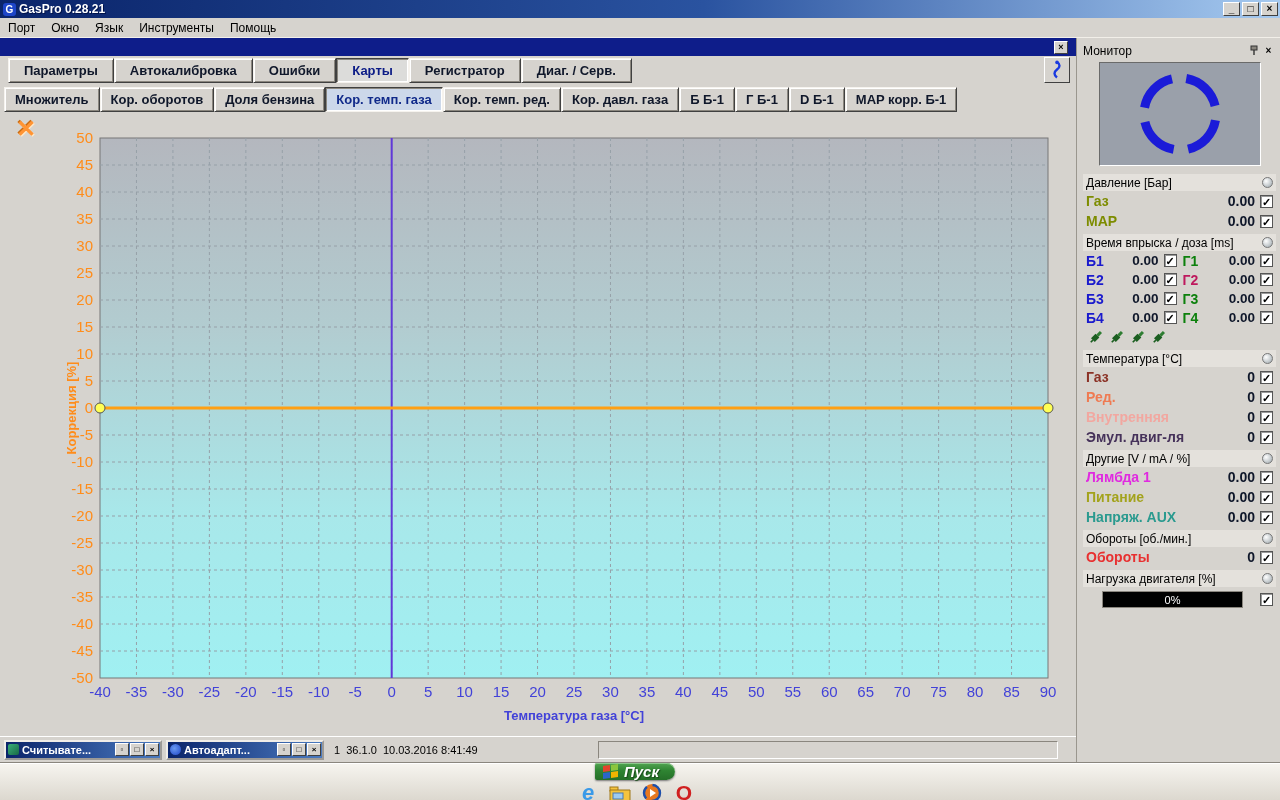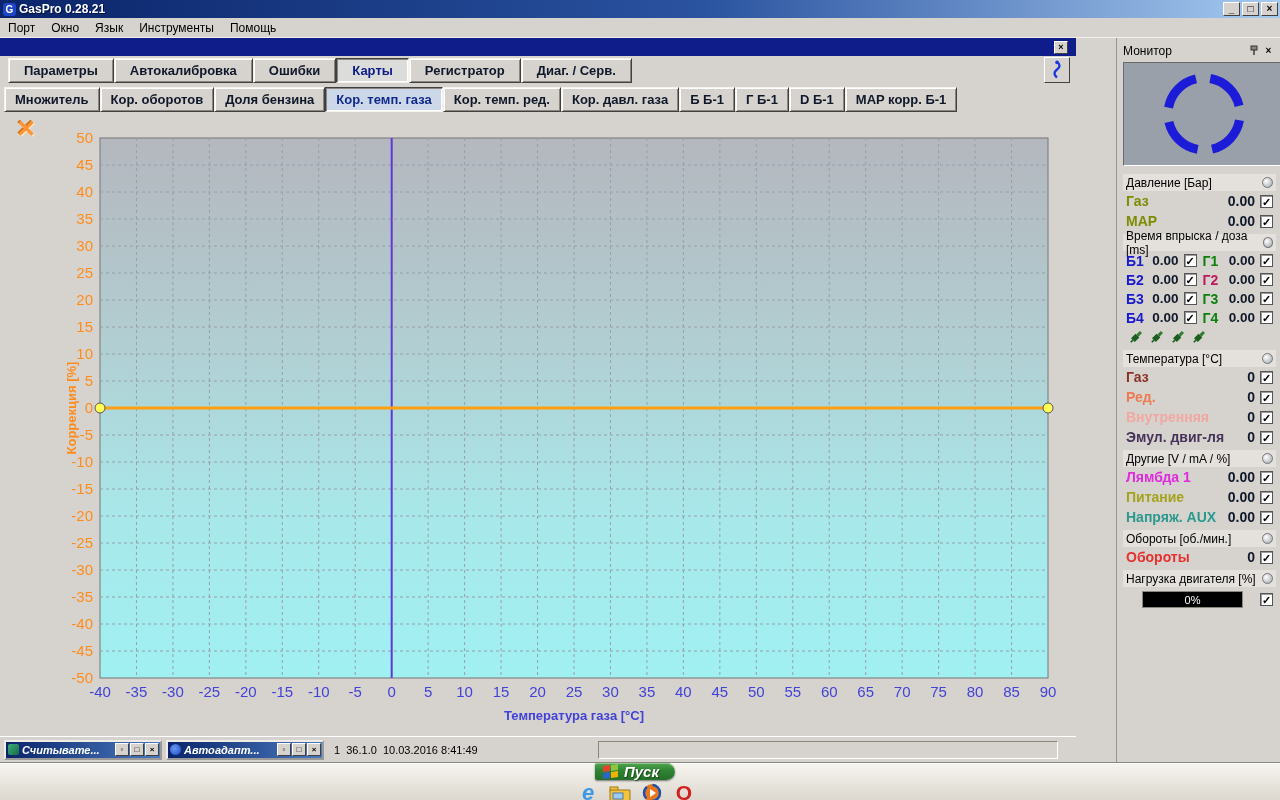--- a/index.html
+++ b/index.html
@@ -39,21 +39,21 @@
   .row2 .tab.active{color:#102a8a;background:#ccd8ea;}
   .conn-btn{margin-left:auto;margin-right:6px;width:26px;height:26px;background:#d6d3ce;
     border:1px solid;border-color:#fff #404040 #404040 #fff;display:flex;align-items:center;justify-content:center;}
   .chart-region{position:absolute;left:0;top:76px;width:1076px;height:622px;background:#d6d3ce;overflow:hidden;}
   .chart-close{position:absolute;left:12px;top:2px;width:28px;height:26px;color:#ff9434;
     font-size:24px;font-weight:bold;line-height:26px;text-align:center;
     text-shadow:1px 1px 0 #ffe8c8,-1px -1px 0 #c86a10;cursor:pointer;}
   #chart-svg{position:absolute;left:0;top:0;font-family:"Liberation Sans",sans-serif;}
 
   
-  .monitor{position:absolute;top:38px;right:0;width:164px;height:724px;background:#d6d3ce;
+  .monitor{position:absolute;top:38px;right:0;width:204px;height:724px;background:#d6d3ce;
     border-left:1px solid #9a968e;padding:5px 4px 0 6px;}
   .mon-header{display:flex;align-items:center;height:15px;margin-bottom:2px;}
   .mon-title{font-size:12px;color:#000;flex:1;}
   .pin-btn,.mclose{width:15px;height:14px;display:flex;align-items:center;justify-content:center;
     font-size:10px;font-weight:bold;color:#000;}
   .gauge-box{margin:4px auto 8px auto;width:162px;height:104px;background:#9aa0aa;
     border:1px solid;border-color:#6a6a6a #fff #fff #6a6a6a;display:flex;align-items:center;justify-content:center;}
   .mhead{display:flex;align-items:center;justify-content:space-between;height:17px;font-size:12px;
     margin-top:3px;background:#e4e1dc;padding:0 3px;color:#000;}
   .hicon{width:11px;height:11px;border-radius:50%;border:1px solid #777;
@@ -72,21 +72,21 @@
     align-items:center;justify-content:center;border:1px solid #8a867e;margin:0 12px 0 16px;}
 
   
   .statusbar{position:absolute;left:0;top:736px;width:1076px;height:26px;background:#d6d3ce;
     border-top:1px solid #fff;display:flex;align-items:center;padding:2px 4px;}
   .miniwin{display:flex;align-items:center;width:158px;height:20px;margin-right:4px;
     border:2px outset #f0ede8;background:linear-gradient(90deg,#0a246a,#4a7ac0);padding:0 1px;}
   .mw-icon{width:11px;height:11px;margin:0 3px 0 1px;border-radius:2px;flex:0 0 11px;}
   .mw-icon1{background:linear-gradient(135deg,#3ab07a,#186a46);}
   .mw-icon2{background:radial-gradient(circle at 40% 40%,#6a9af0,#1d45c8);border-radius:50%;}
-  .mw-title{color:#fff;font-weight:bold;font-size:11px;flex:1;white-space:nowrap;overflow:hidden;font-style:italic;}
+  .mw-title{color:#fff;font-weight:bold;font-size:11px;flex:1;white-space:nowrap;overflow:hidden;}
   .mw-btn{width:14px;height:13px;background:#d6d3ce;border:1px solid;border-color:#fff #404040 #404040 #fff;
     font-size:8px;line-height:11px;text-align:center;font-weight:bold;color:#000;margin-left:1px;flex:0 0 14px;}
   .status-info{font-size:11px;color:#000;margin-left:6px;white-space:pre;}
   .status-panel{flex:1;height:18px;margin:0 14px 0 120px;border:1px solid;border-color:#8a867e #fff #fff #8a867e;}
 
   
   .taskbar{position:absolute;left:0;top:762px;width:1280px;height:38px;
     background:linear-gradient(#f7f5f0,#dcd8cf);border-top:1px solid #8a867e;
     box-shadow:inset 0 1px 0 #fff;display:flex;align-items:center;padding:0 2px;flex-direction:column;}
   .start-btn{height:30px;display:flex;align-items:center;padding:0 16px 0 8px;margin-right:10px;

